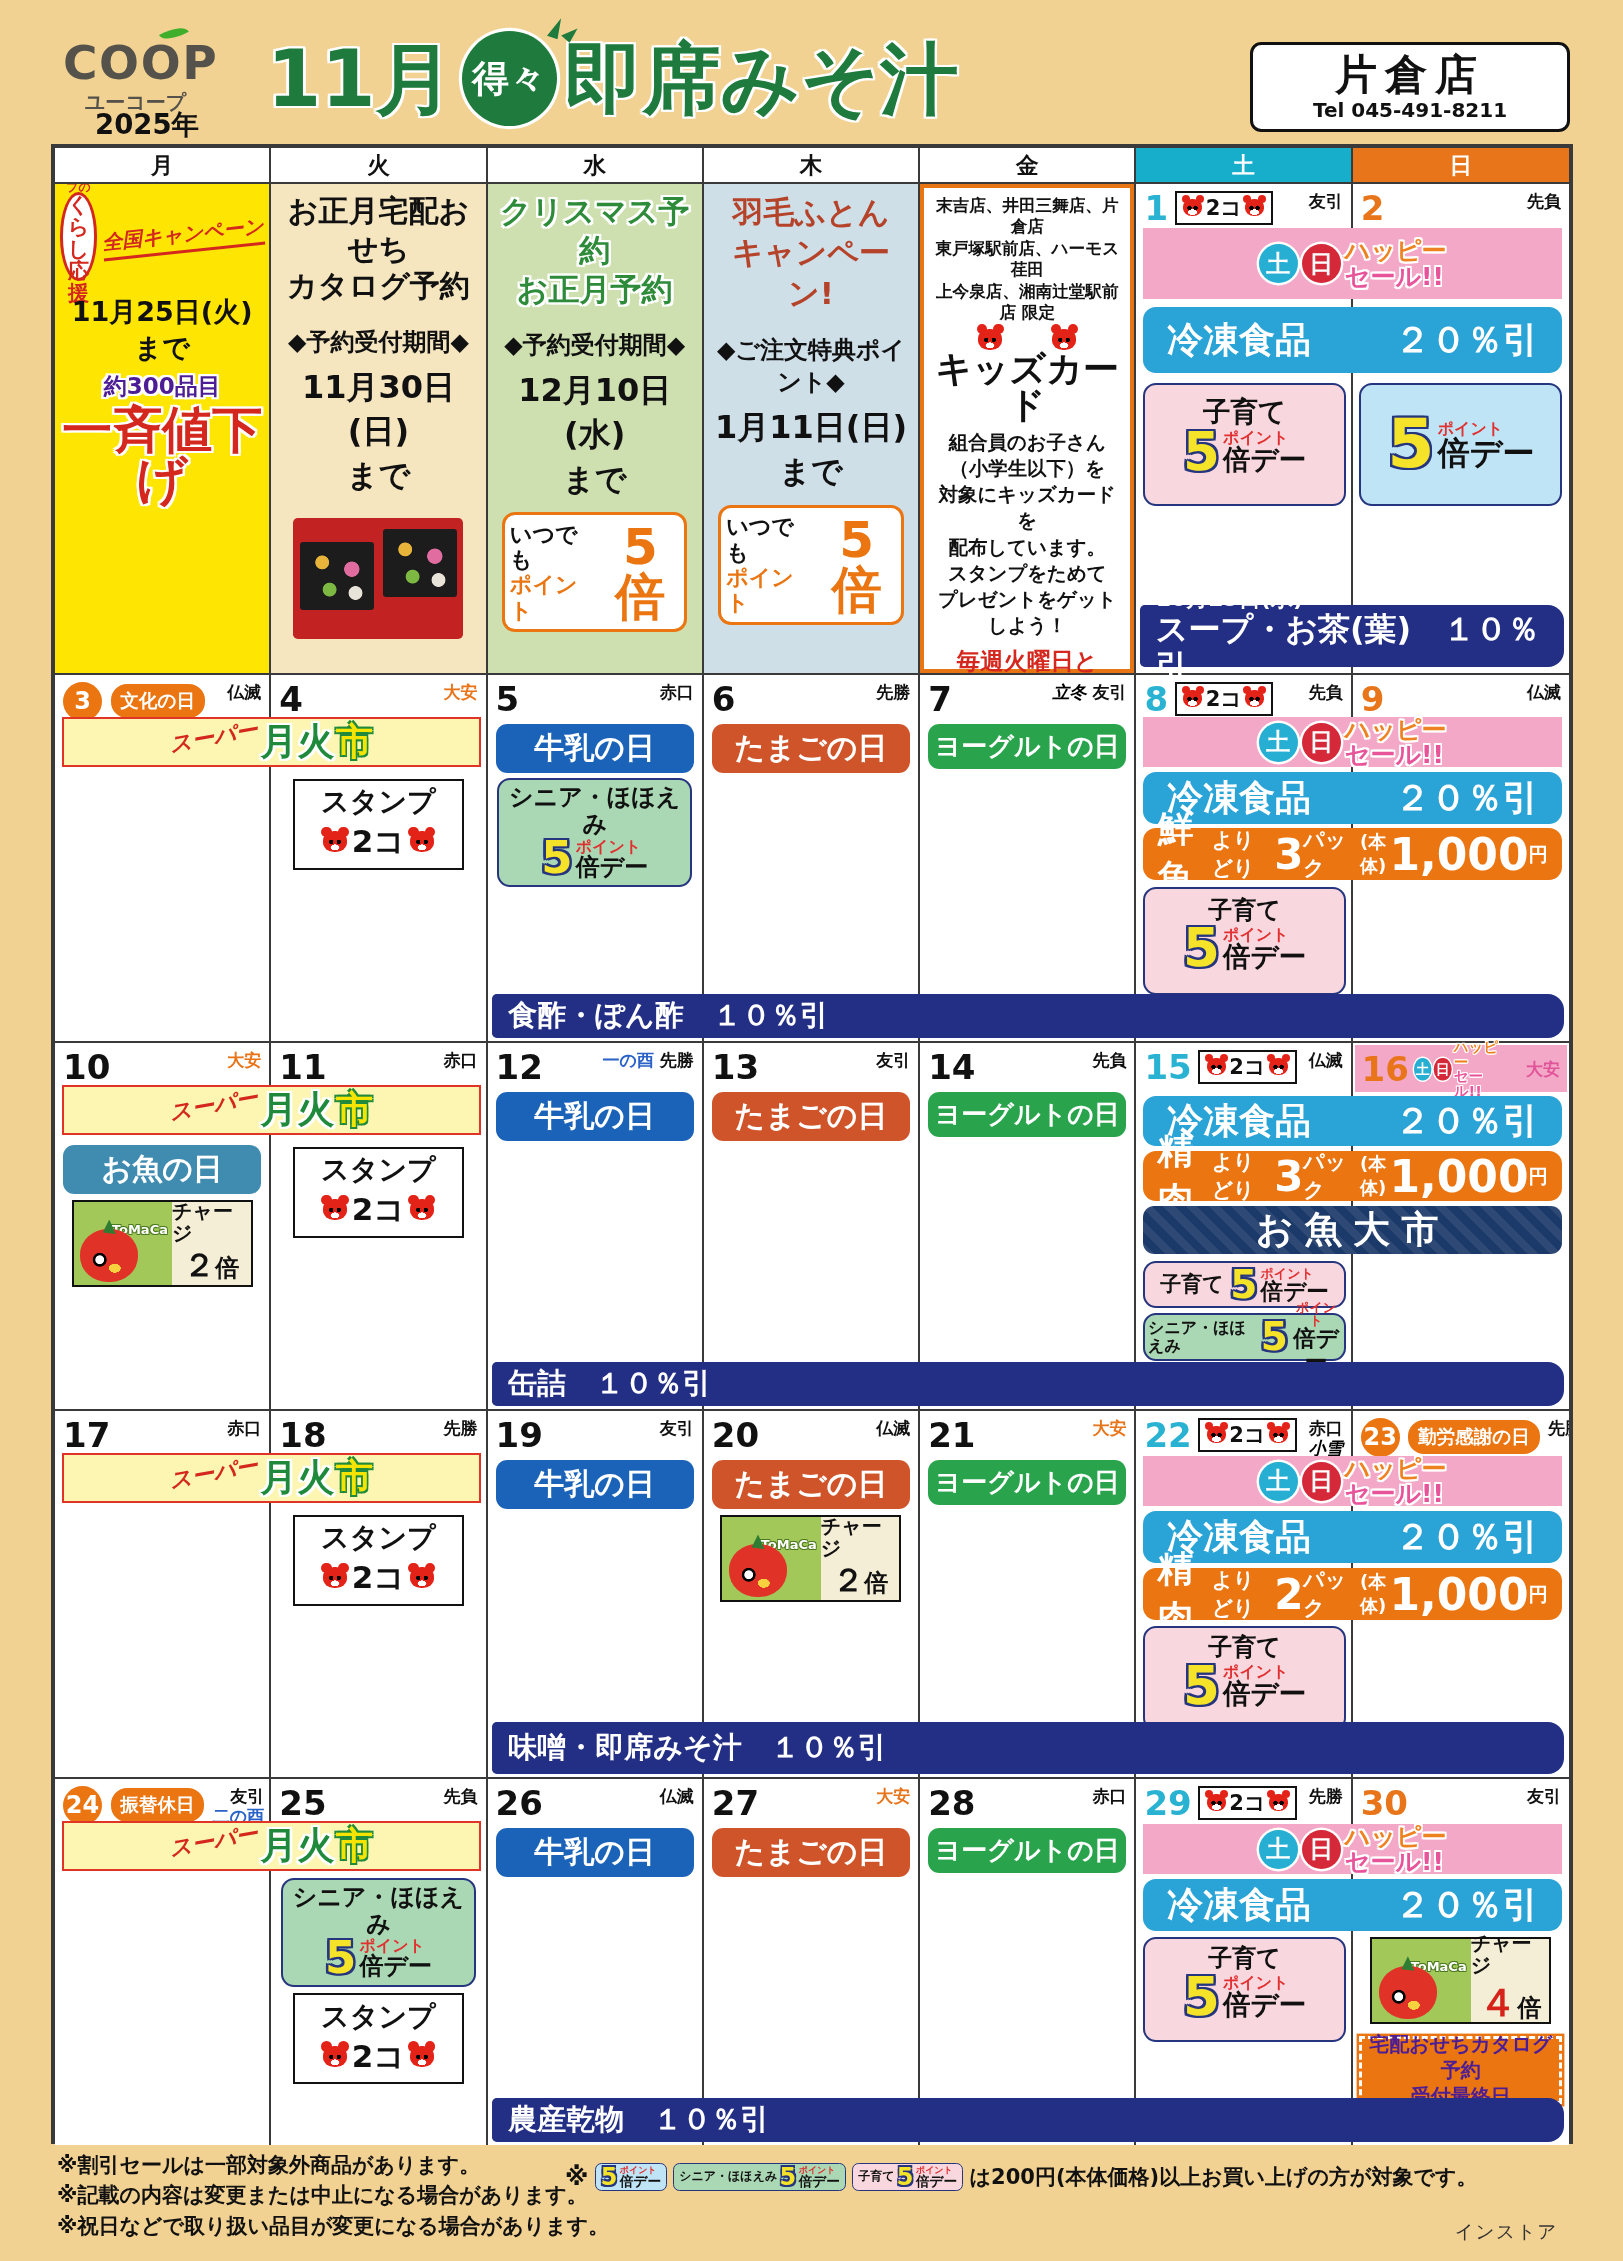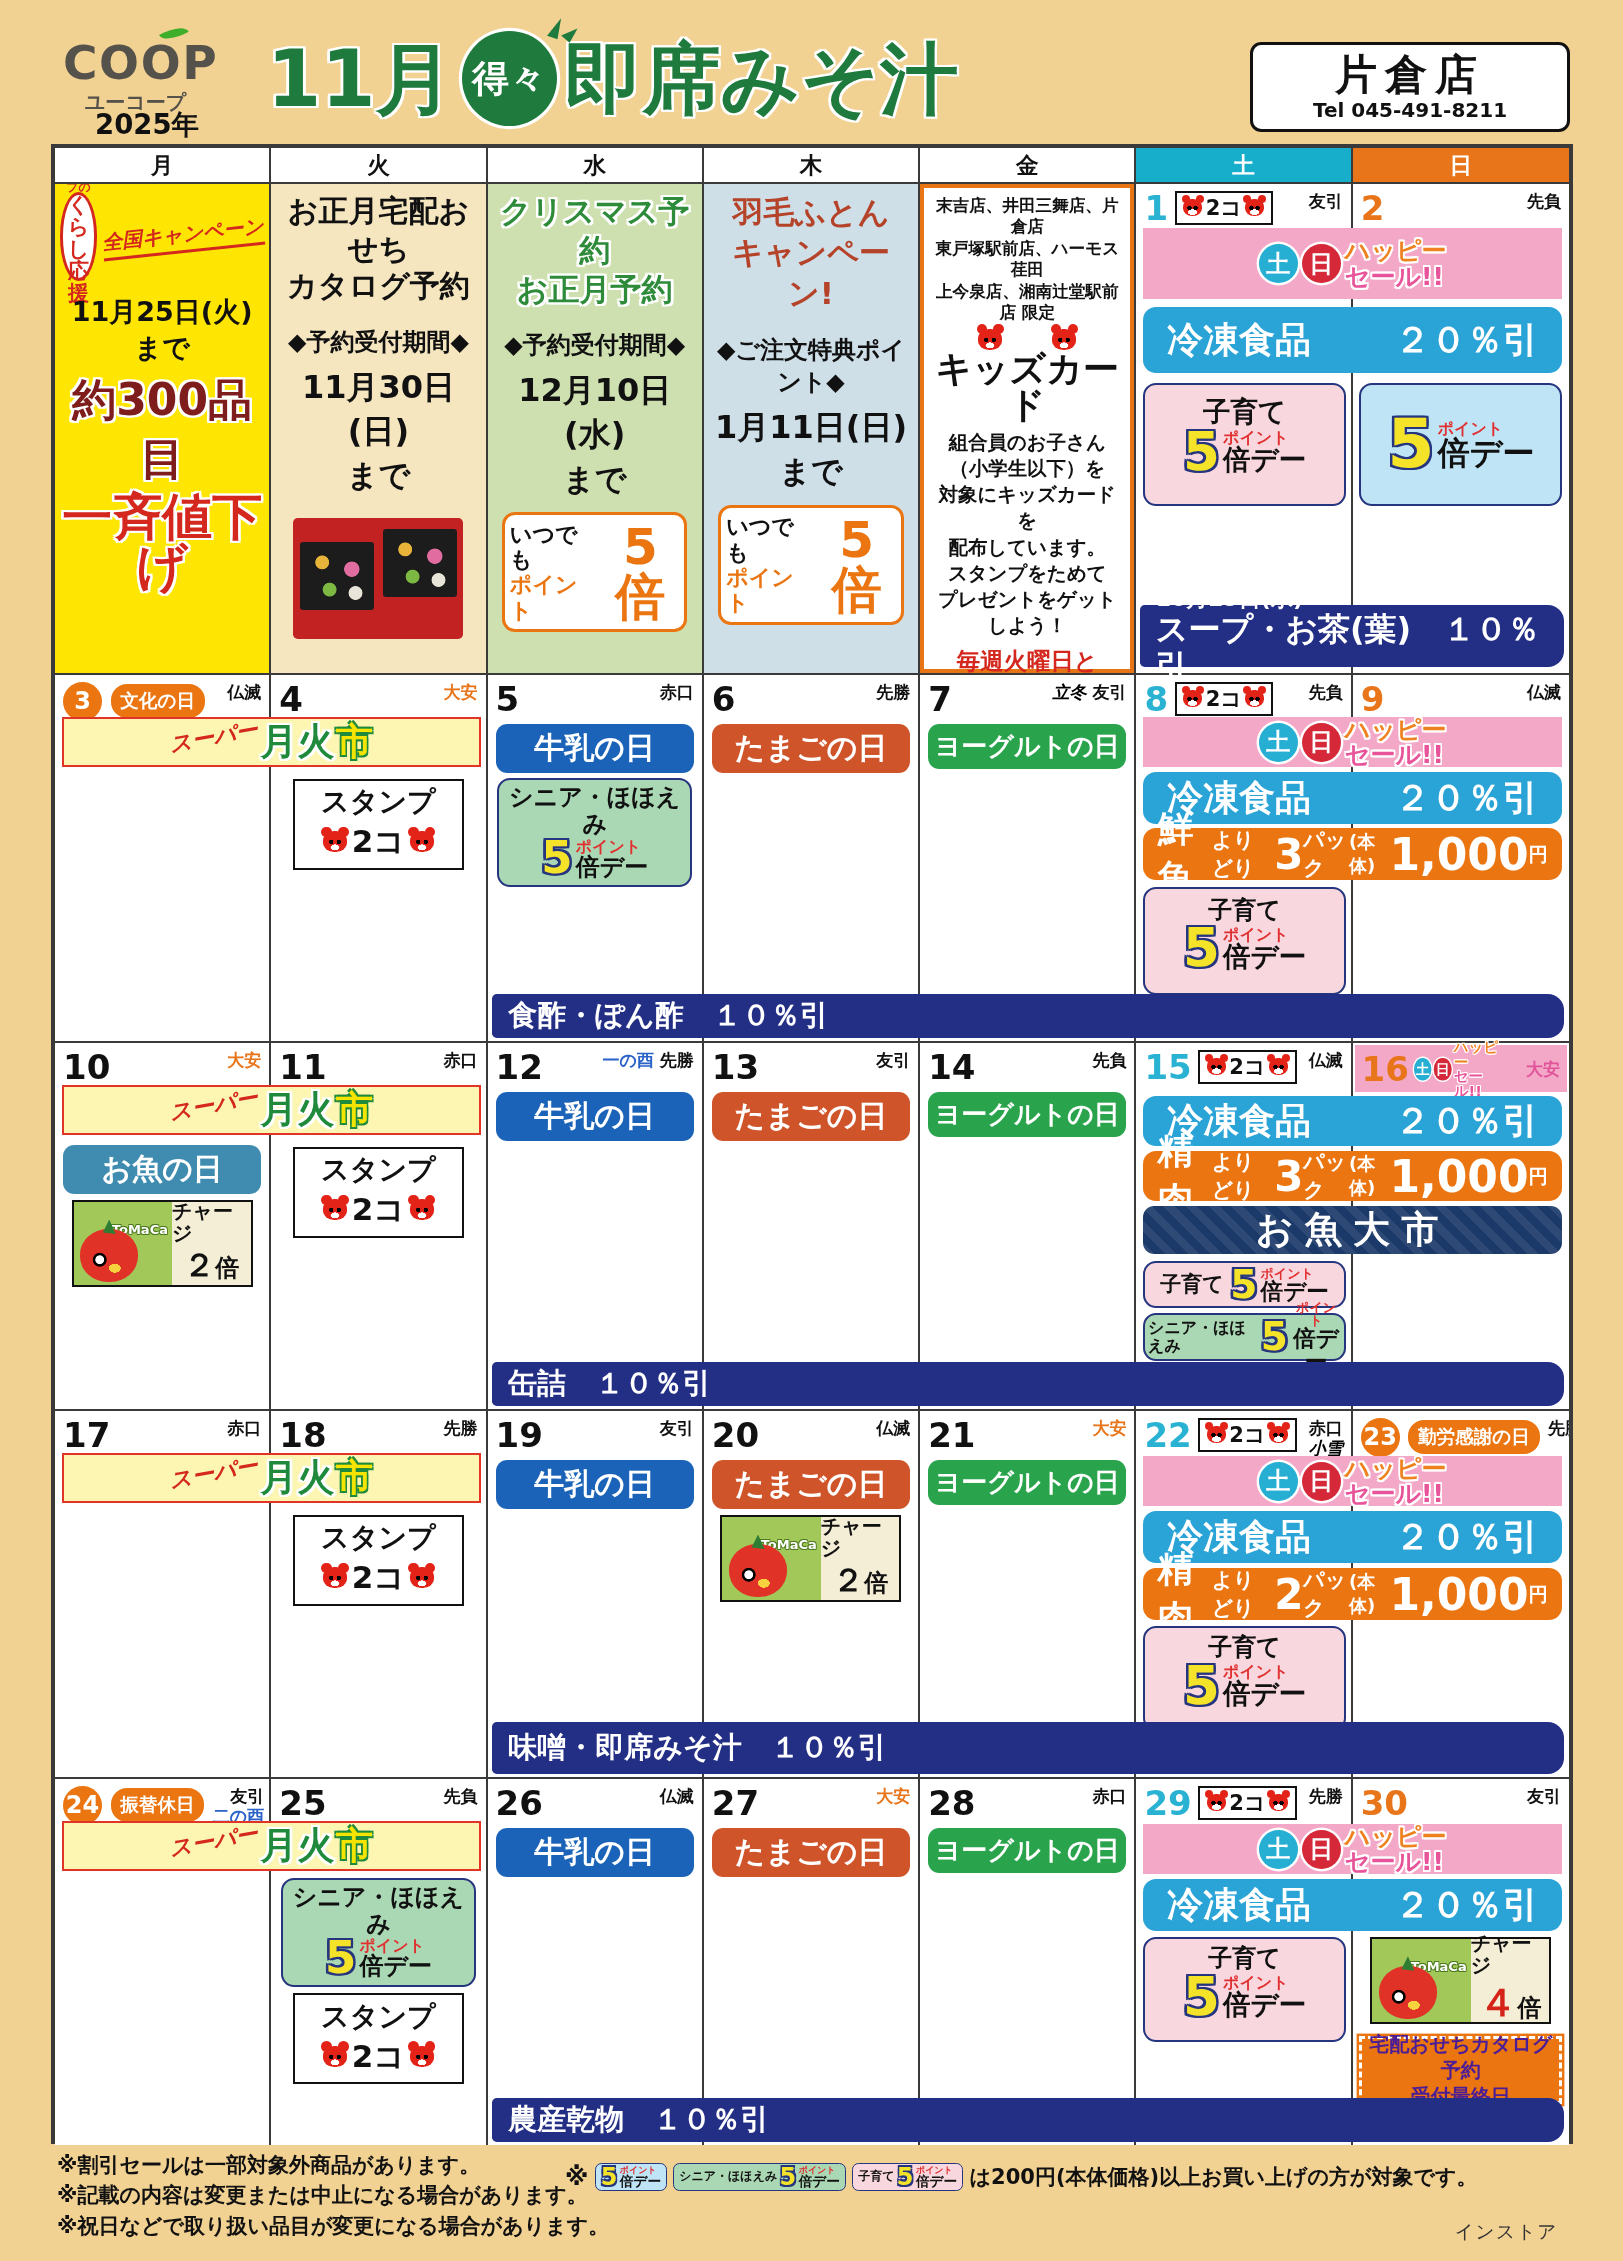--- a/index.html
+++ b/index.html
@@ -88,21 +88,21 @@
   .htxt { display:flex; flex-direction:column; line-height:1.02; }
   .ht1 { color:#ef8220; font-size:25px; font-weight:bold; }
   .ht2 { color:#e8549a; font-size:25px; font-weight:bold; }
   .howt { text-shadow:-1.6px -1.6px 0 #fff,1.6px -1.6px 0 #fff,-1.6px 1.6px 0 #fff,1.6px 1.6px 0 #fff,0 -1.6px 0 #fff,0 1.6px 0 #fff,-1.6px 0 0 #fff,1.6px 0 0 #fff; }
 
   .frozen { background:#2aa3d6; color:#fff; border-radius:13px; display:flex; align-items:center;
             justify-content:space-between; padding:0 24px; font-size:36px; font-weight:bold; }
   .obanner { background:#ea7511; color:#fff; border-radius:13px; display:flex; align-items:baseline;
              padding:0 14.5px; font-weight:bold; align-items:center; }
   .ob-name { font-size:36px; } .ob-mid { font-size:21px; margin-left:3.2px; } .ob-n { font-size:42px; margin-left:1.6px; }
-  .ob-pk { font-size:21px; } .ob-sm { font-size:18px; margin-left:auto; } .ob-price { font-size:44px; margin-left:3.2px; }
+  .ob-pk { font-size:21px; } .ob-sm { font-size:18px; margin-left:auto;text-align:right; } .ob-price { font-size:44px; margin-left:3.2px; }
   .ob-yen { font-size:19.4px; }
   .fishmkt { background:#1c3a69; color:#fff; border-radius:11.3px; font-size:37px; font-weight:bold; letter-spacing:11.3px;
              display:flex; align-items:center; justify-content:center;
              background-image:repeating-linear-gradient(45deg, rgba(255,255,255,.08) 0 8px, transparent 8px 16px); }
   .navy { background:#232e85; color:#fff; border-radius:4.8px 16px 16px 4.8px; font-weight:bold;
           display:flex; flex-direction:column; justify-content:center; padding-left:16px; }
   .navy .nl1 { font-size:22px; line-height:1.15; } .navy .nl2 { font-size:32px; line-height:1.15; }
 
   .getsuka { background:#fcf6b2; border:2.4px solid #e23327; display:flex; align-items:center; justify-content:center; gap:1.6px; }
   .g1 { color:#d4281e; font-size:22px; font-weight:bold; font-style:italic; transform:rotate(-10deg) translateY(-4.8px); }
@@ -156,21 +156,21 @@
   .pm { height:100%; padding:8px 6.5px; text-align:center; }
   .pm-mon { background:#ffe602; padding:4.8px 4.8px; }
   .flagrow { display:flex; align-items:center; justify-content:center; gap:4.8px; margin-top:3.2px; }
   .kflag { width:89px; height:89px; border-radius:50%; background:#fff; border:3.2px solid #d4281e; display:flex;
            flex-direction:column; align-items:center; justify-content:center; line-height:1.05; }
   .kf-top { font-size:12px; font-weight:bold; color:#d4281e; }
   .kf-main { font-size:21px; font-weight:bold; color:#d4281e; }
   .camp { color:#d4281e; font-size:20px; font-weight:bold; font-style:italic; border-bottom:3.2px solid #d4281e;
           transform:rotate(-6deg); padding-bottom:1.6px; white-space:nowrap; }
   .pm-deadline { font-size:27px; font-weight:bold; color:#111; margin-top:13px; }
-  .pm-items { font-size:44px; font-weight:bold; color:#7f1d1d; margin-top:4.8px; }
+  .pm-items { font-size:23px; font-weight:bold; color:#4c1d95; margin-top:4.8px; }
   .pm-headline { font-size:50px; font-weight:bold; color:#d4281e; line-height:1; margin-top:3.2px; }
   .pm-body { font-size:22px; font-weight:bold; color:#111; text-align:left; margin:11.3px 1.6px 0; line-height:1.3; }
   .pm-body b { color:#d4281e; }
   .pm-tue { background:#f5e6c0; }
   .pm-wed { background:#cfe0b0; }
   .pm-thu { background:#cfdfe8; }
   .pm-title-k { font-size:30px; font-weight:bold; color:#111; line-height:1.25; }
   .pm-title-g { font-size:31px; font-weight:bold; color:#2e8b3a; line-height:1.25; }
   .pm-title-r { font-size:31px; font-weight:bold; color:#b5432a; line-height:1.3; }
   .pm-plabel { font-size:24px; font-weight:bold; color:#111; margin-top:21px; }

